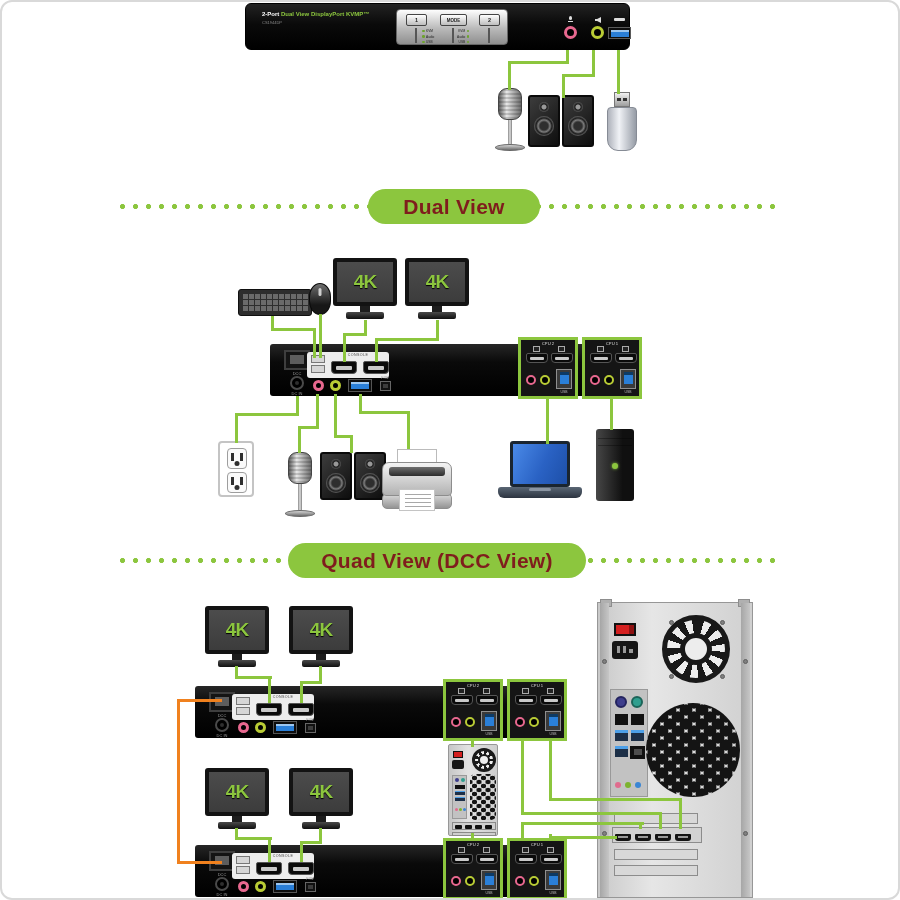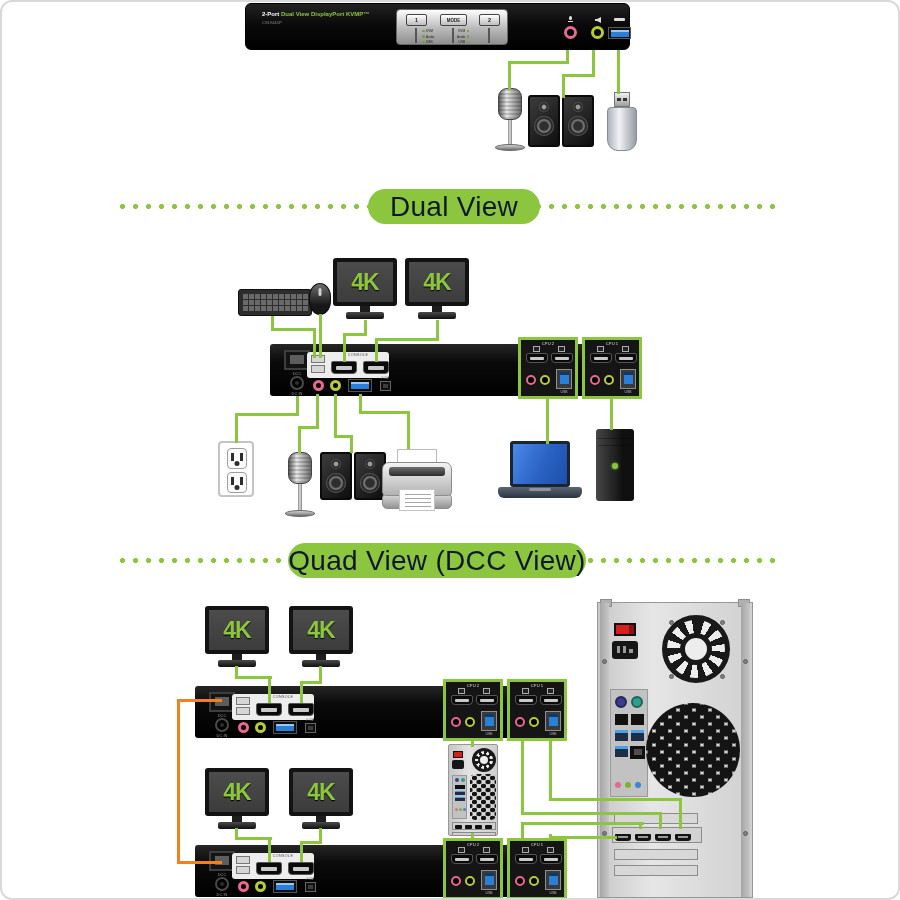--- a/index.html
+++ b/index.html
@@ -8,21 +8,21 @@
   *{box-sizing:border-box}
   .frame{position:absolute;inset:0;border:2px solid #d9d9d9;border-radius:12px;z-index:9;pointer-events:none}
   .dev{position:absolute}
   .ln{position:absolute;background:var(--green,#8cc63e);z-index:6}
   .ln.o{background:var(--orange,#f0811e)}
 
   
   .dotline{position:absolute;left:120px;width:660px;height:5px;z-index:2;
     background-image:radial-gradient(circle at 2.5px 2.5px,var(--green,#8cc63e) 2.2px,transparent 2.9px);
     background-size:13px 5px;background-repeat:repeat-x}
-  .pill{position:absolute;background:var(--green,#8cc63e);color:#0f172a;font-weight:normal;font-size:28px;
+  .pill{position:absolute;background:var(--green,#8cc63e);color:#7f1d1d;font-weight:bold;font-size:21px;
     border-radius:18px;display:flex;align-items:center;justify-content:center;z-index:3;letter-spacing:.3px}
 
   
   #front{left:245px;top:3px;width:385px;height:47px;background:linear-gradient(#222 0%,#0a0a0a 45%,#000 100%);
     border-radius:6px;border:1px solid #000;z-index:2}
   #ftitle{position:absolute;left:16px;top:7px;line-height:7px}
   #ftitle .t1{font-size:6px;font-weight:bold;color:var(--green,#8cc63e)}
   #ftitle .tp{color:#fff}
   #ftitle .t2{font-size:4px;color:#8a8a8a;margin-top:1px}
   #cluster{position:absolute;left:150px;top:5px;width:112px;height:36px;border-radius:4px;border:1px solid #666;
@@ -87,21 +87,21 @@
   .cpub .jack{width:10px;height:10px;border-width:2.5px}
   .ck1{left:5px;top:35px}.ck2{left:19px;top:35px}
   .usbb{position:absolute;left:35px;top:29px;width:16px;height:20px;background:#3a3a3a;border:1px solid #8f8f8f}
   .usbb i{display:block;margin:2px auto 0;width:9px;height:12px;background:var(--usbblue,#2a7fd8);border-top:3px solid #0d3b66}
   .ul{position:absolute;left:35px;top:50px;width:16px;text-align:center;font-size:3.4px;color:#bbb}
 
   
   .mon{position:absolute;width:64px;height:62px;z-index:2}
   .scr{width:64px;height:48px;background:linear-gradient(#4c4c4c,#3c3c3c);border:4px solid #131313;border-radius:3px;
     display:flex;align-items:center;justify-content:center}
-  .scr span{color:var(--green,#8cc63e);font-weight:bold;font-size:23px;letter-spacing:-1px;text-shadow:0 1px 1px #000}
+  .scr span{color:var(--green,#8cc63e);font-weight:bold;font-size:19px;letter-spacing:-1px;text-shadow:0 1px 1px #000}
   .neck{width:10px;height:6px;background:#1d1d1d;margin:0 auto}
   .mbase2{width:38px;height:7px;background:linear-gradient(#4a4a4a,#101010);margin:0 auto;border-radius:2px}
 
   
   .mic{position:absolute;width:32px;z-index:2}
   .mhead{width:24px;height:32px;margin:0 auto;border-radius:9px;border:1px solid #444;
     background-image:repeating-linear-gradient(#00000028 0 2px,transparent 2px 4px),linear-gradient(90deg,#606060,#e8e8e8 35%,#6d6d6d)}
   .mstem{width:4px;height:24px;margin:0 auto;background:linear-gradient(90deg,#8a8a8a,#e0e0e0,#7d7d7d)}
   .mstem.tall{height:26px}
   .mbase{width:30px;height:7px;margin:0 auto;border-radius:50%;background:linear-gradient(#d4d4d4,#6d6d6d);border:1px solid #666}

